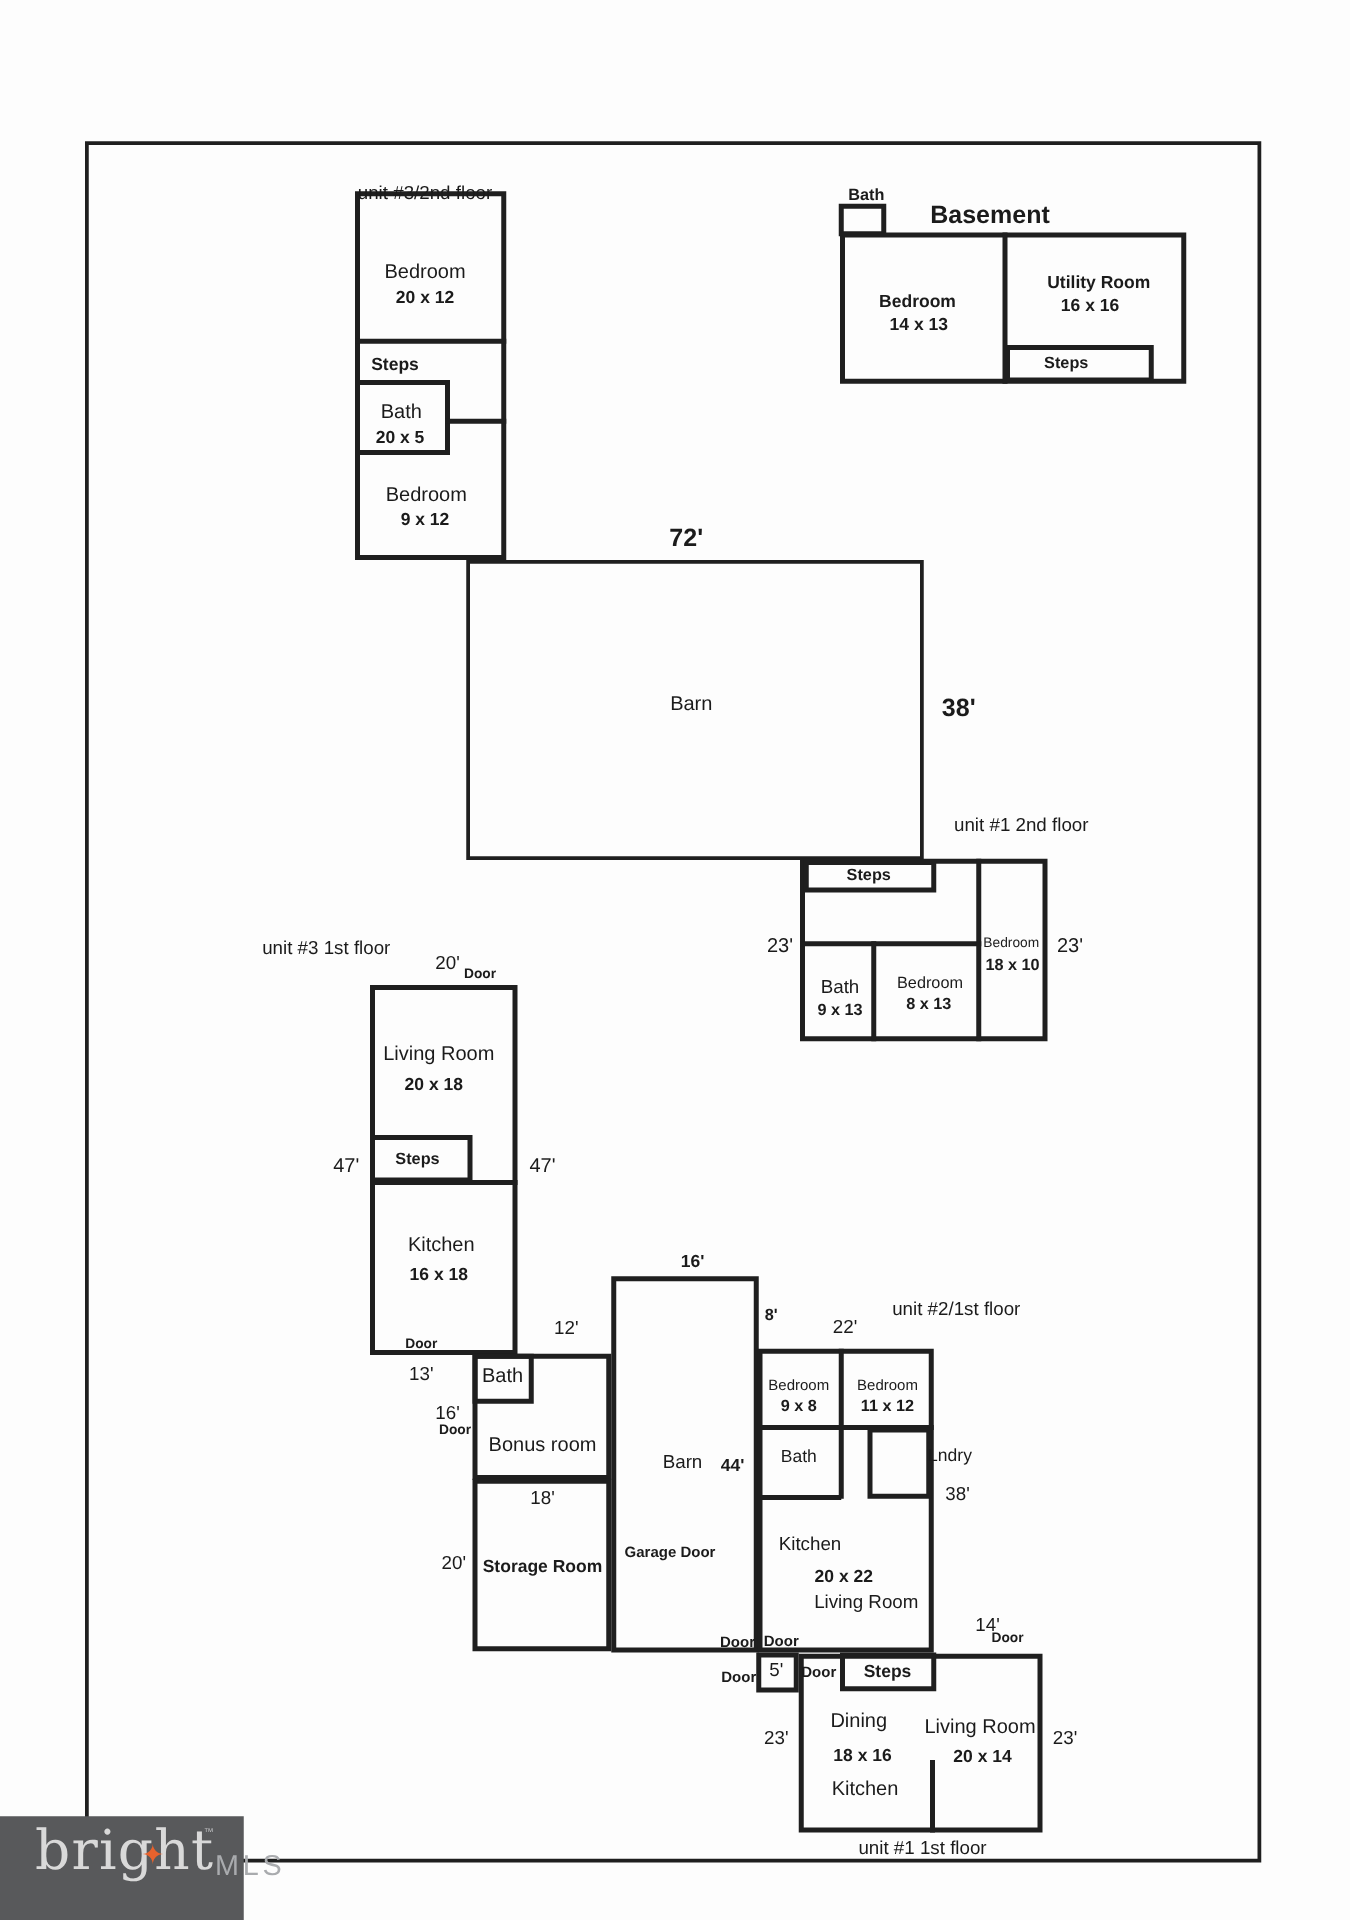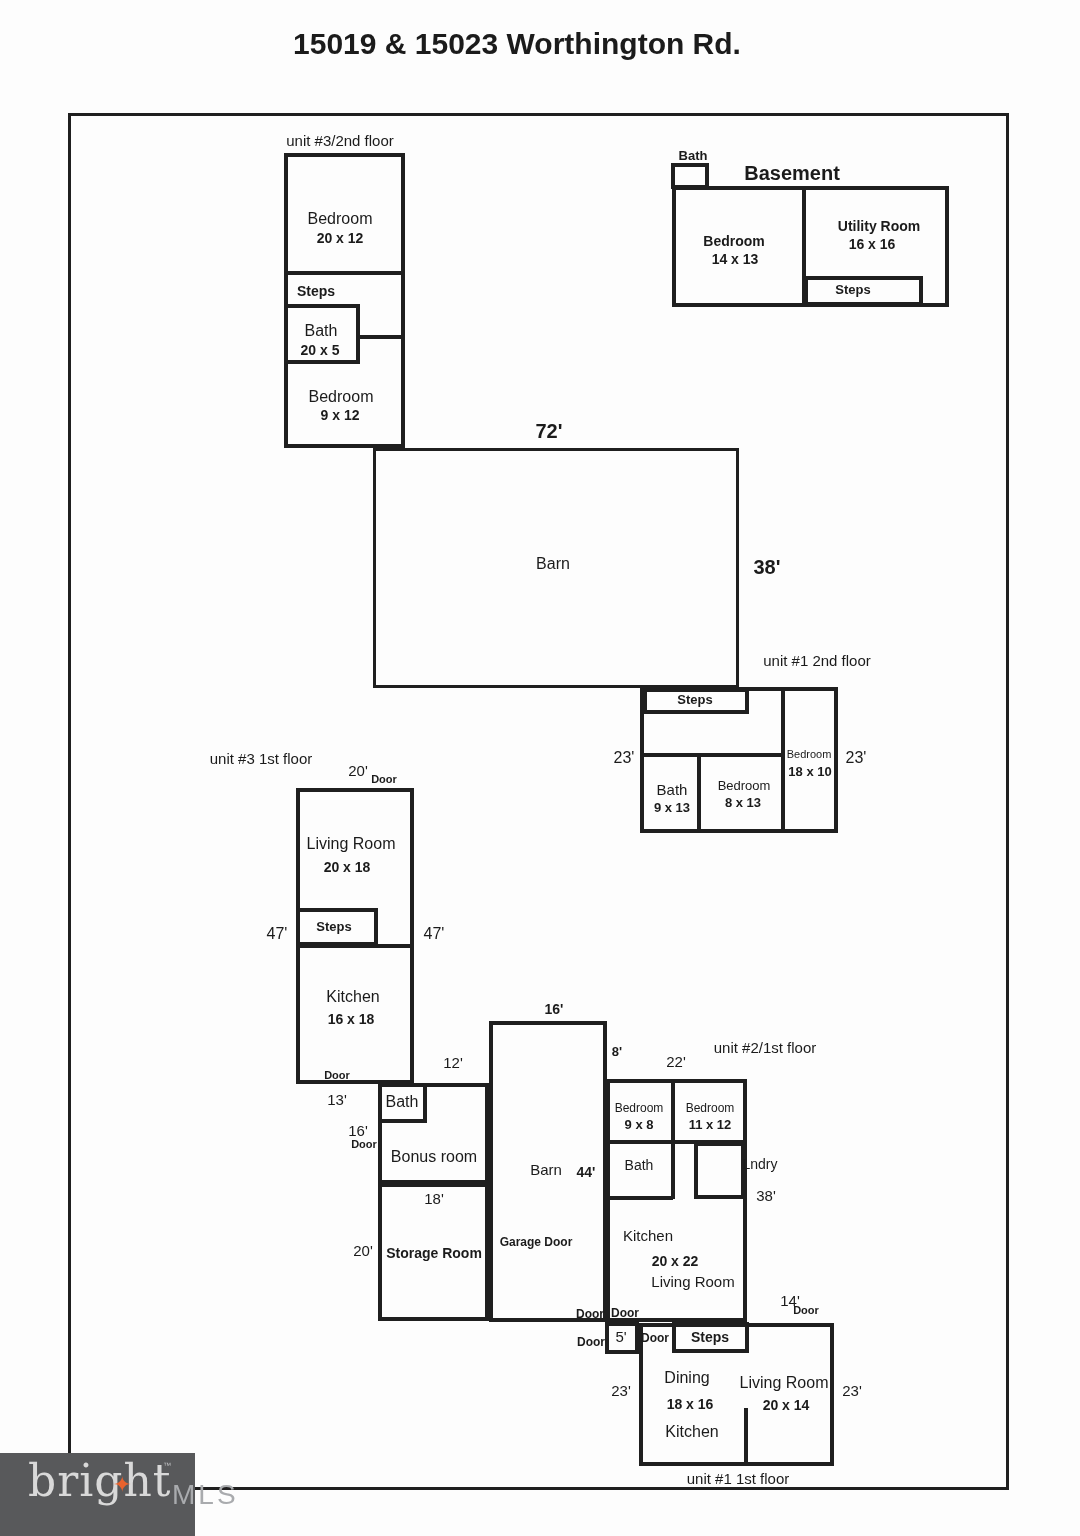--- a/index.html
+++ b/index.html
@@ -13,37 +13,36 @@
   .b{font-weight:bold;}
   .s11{font-size:11px}.s12{font-size:12px}.s13{font-size:13px}.s14{font-size:14px}
   .s15{font-size:15px}.s16{font-size:16px}.s20{font-size:20px}.s30{font-size:30px}
   
   #logo{position:absolute;left:0;top:1453px;width:195px;height:83px;background:#58595b;}
   #logo .brand{position:absolute;left:28px;top:2px;font-family:"DejaVu Serif", serif;
                font-size:44px;color:#d9d9d9;letter-spacing:1px;}
   #logo .star-glyph{position:absolute;left:113px;top:19px;color:#e8622d;font-size:22px;
                font-family:"DejaVu Sans", sans-serif;}
   #logo .tm{position:absolute;left:163px;top:8px;color:#bcbdbf;font-size:8px;}
-  #logo .mls{position:absolute;left:172px;top:26px;color:#a9abae;font-size:28px;
+  #logo .mls{position:absolute;left:172px;top:26px;color:#a9abae;font-size:23px;
              letter-spacing:3px;font-family:"Liberation Sans", sans-serif;}
 </style>
 </head>
 <body>
 
 <div id="canvas">
 
-  <div class="lbl s30 b" style="left:517px;top:44px">15019 &amp; 15023 Worthington Rd.</div>
 
   <div class="rect thin" style="left:68px;top:113px;width:941px;height:1377px"></div>
 
   <div class="rect" style="left:284px;top:153px;width:121px;height:295px"></div>
   <div class="hline" style="left:284px;top:271px;width:121px"></div>
   <div class="rect" style="left:284px;top:304px;width:76px;height:60px"></div>
   <div class="hline" style="left:356px;top:335px;width:49px"></div>
-  <div class="lbl s15" style="left:340px;top:141px">unit #3/2nd floor</div>
+  <div class="lbl s15" style="left:340px;top:155px">unit #3/2nd floor</div>
   <div class="lbl s16" style="left:340px;top:219px">Bedroom</div>
   <div class="lbl s14 b" style="left:340px;top:238px">20 x 12</div>
   <div class="lbl s14 b" style="left:316px;top:291px">Steps</div>
   <div class="lbl s16" style="left:321px;top:331px">Bath</div>
   <div class="lbl s14 b" style="left:320px;top:350px">20 x 5</div>
   <div class="lbl s16" style="left:341px;top:397px">Bedroom</div>
   <div class="lbl s14 b" style="left:340px;top:415px">9 x 12</div>
 
   <div class="rect" style="left:671px;top:163px;width:38px;height:26px"></div>
   <div class="rect" style="left:672px;top:186px;width:277px;height:121px"></div>

